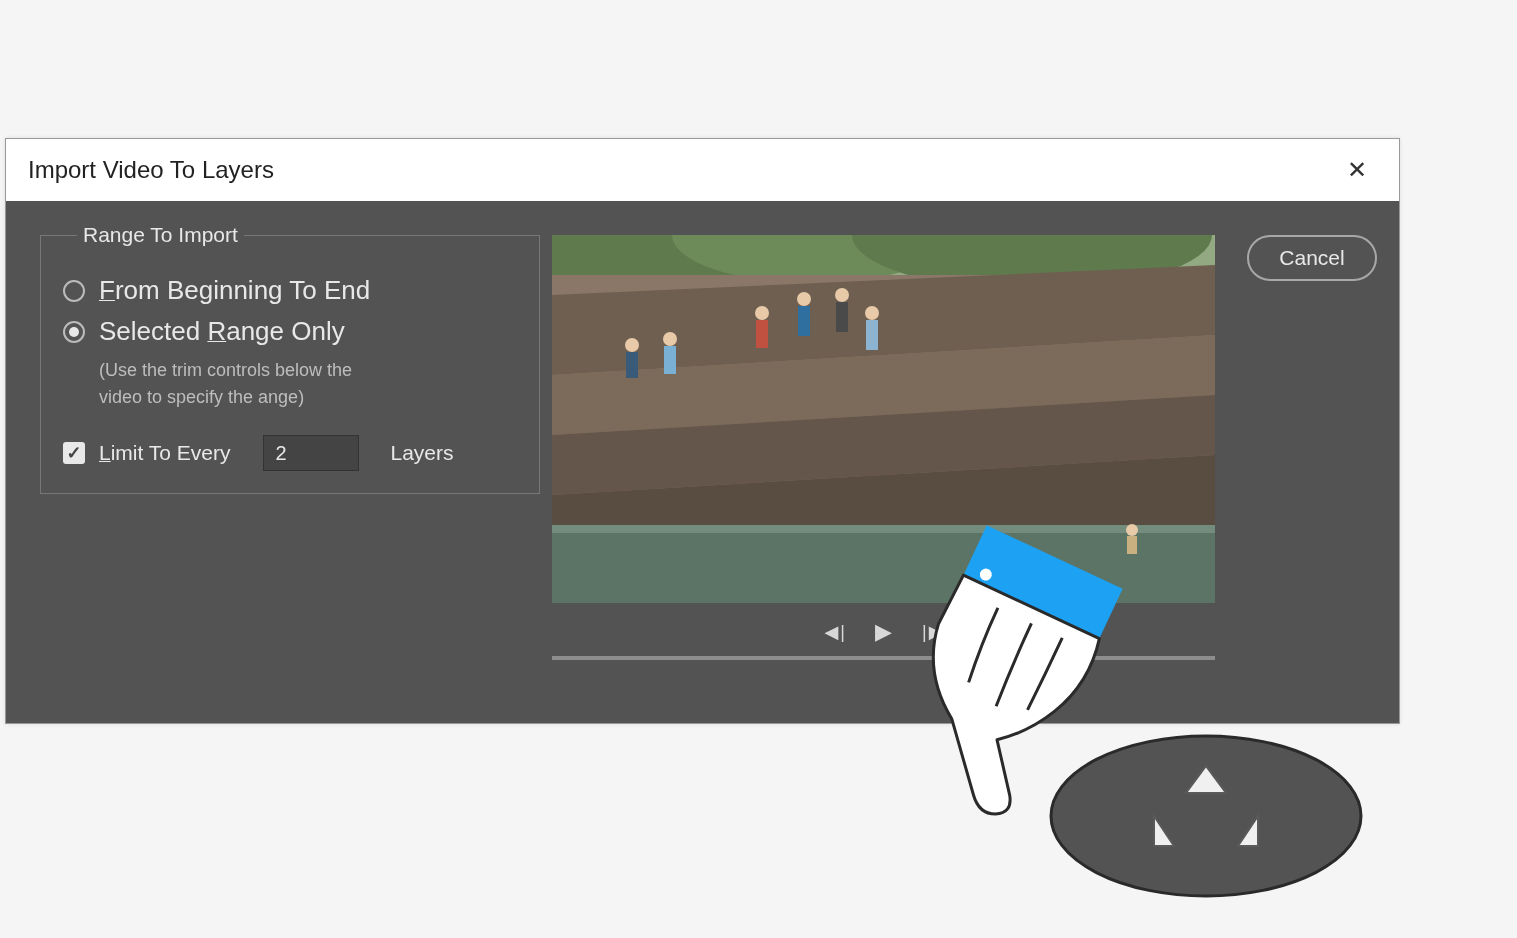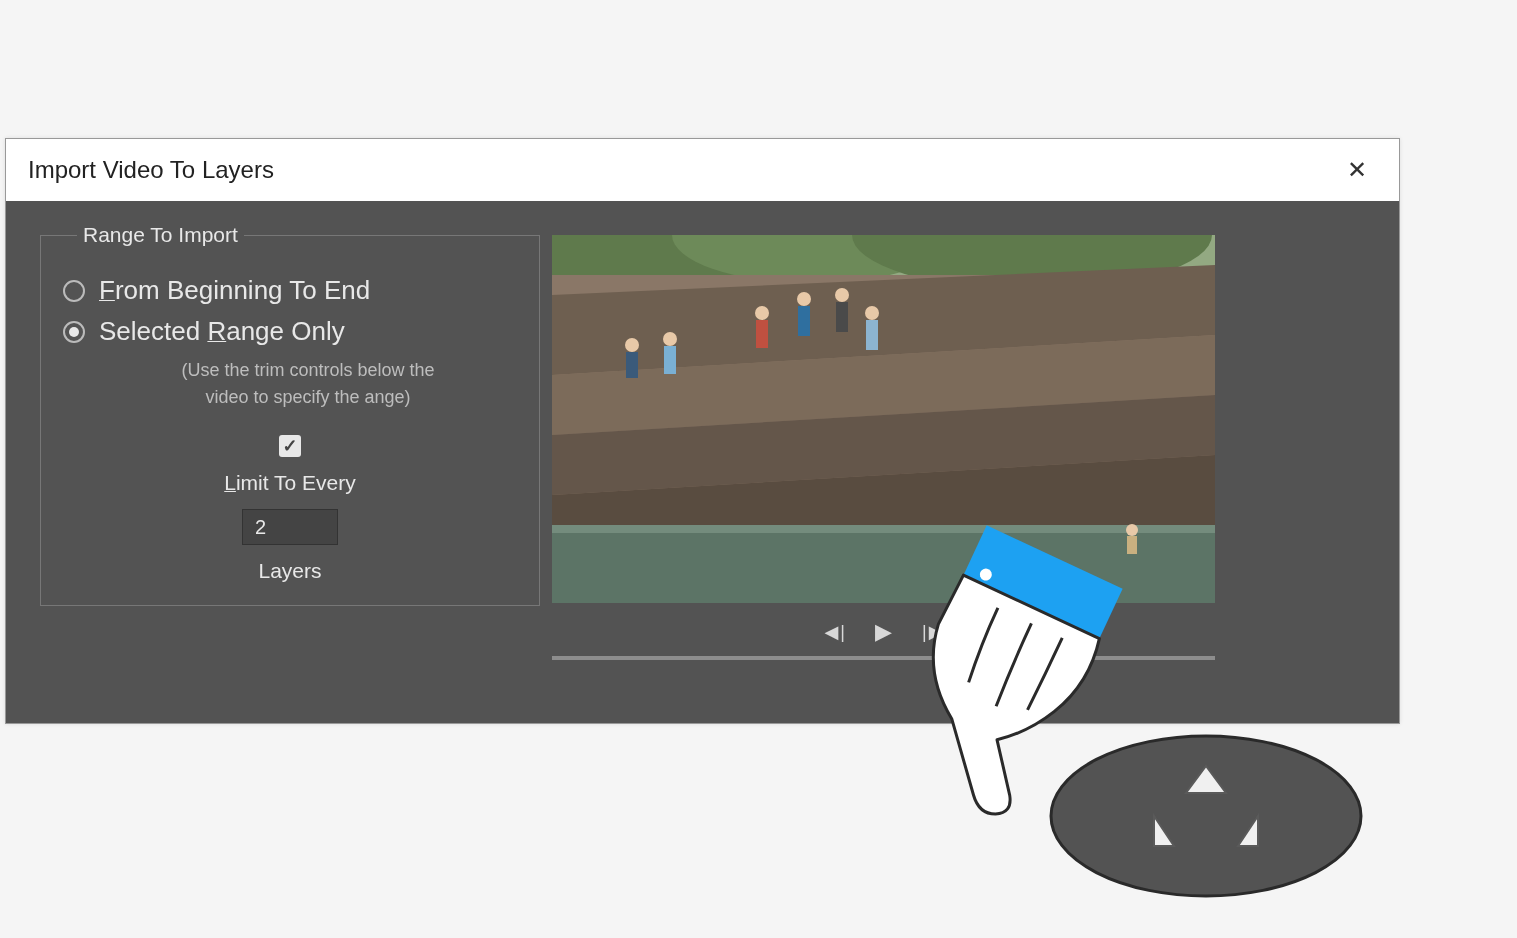--- a/index.html
+++ b/index.html
@@ -82,29 +82,27 @@
     width: 10px; height: 10px;
     background: #e8e8e8;
     border-radius: 50%;
   }
   .hint {
     font-size: 18px;
     color: #bdbdbd;
     margin-left: 36px;
     line-height: 1.5;
     margin-top: 2px;
-    text-align: center;
   }
   .check-row {
     display: flex;
     align-items: center;
     gap: 14px;
     font-size: 21px;
     margin-top: 24px;
-    flex-direction: column;
   }
   .checkbox {
     width: 22px; height: 22px;
     background: #e8e8e8;
     border-radius: 3px;
     display: inline-flex;
     align-items: center;
     justify-content: center;
   }
   .checkbox.checked::after {
@@ -300,20 +298,21 @@
       <span class="ctrl" style="font-size:22px">▶</span>
       <span class="ctrl">
         <span>|</span>
           <span>▶</span>
       </span>
     </div>
 
     <div class="timeline"></div>
 
     <div class="right-buttons">
+      <div class="pill-btn">Cancel</div>
     </div>
 
   </div>
 
   <div class="callout">
     <svg viewBox="0 0 320 170">
       <ellipse cx="160" cy="85" rx="155" ry="80" fill="#535353" stroke="#2a2a2a" stroke-width="3"></ellipse>
 
       <polygon points="160,35 180,62 140,62" fill="#f0f0f0" stroke="#5a5a5a" stroke-width="2"></polygon>
 

